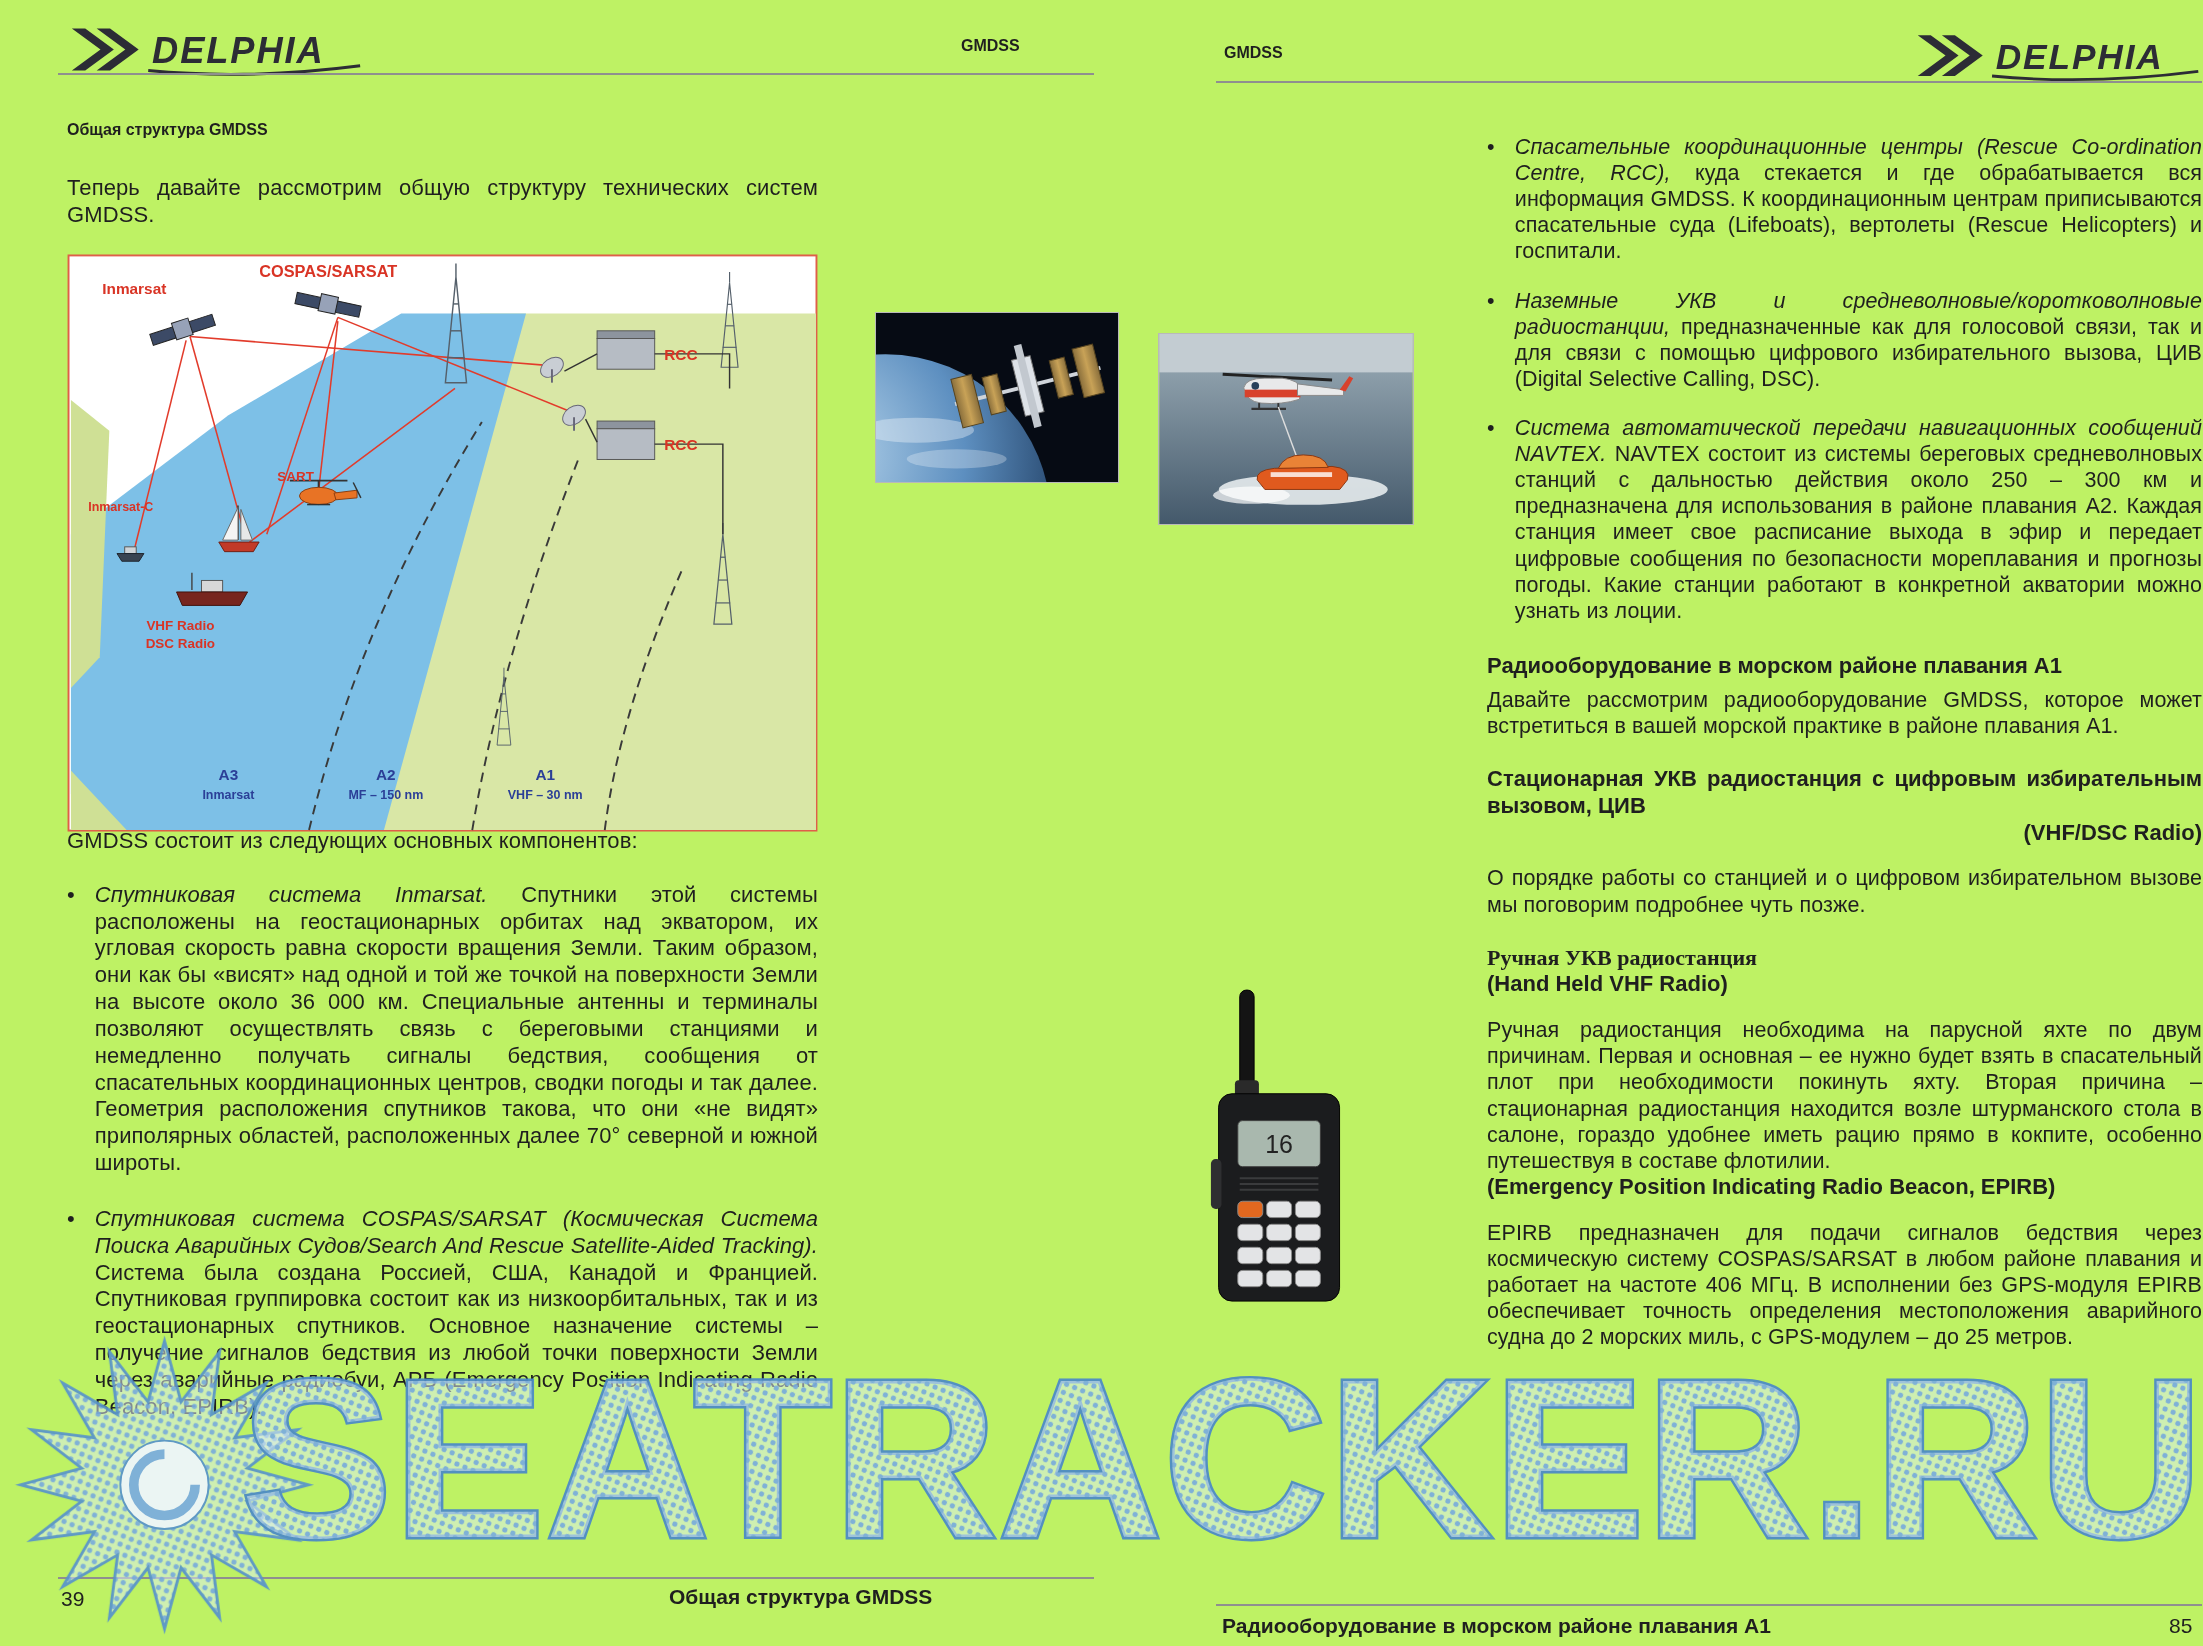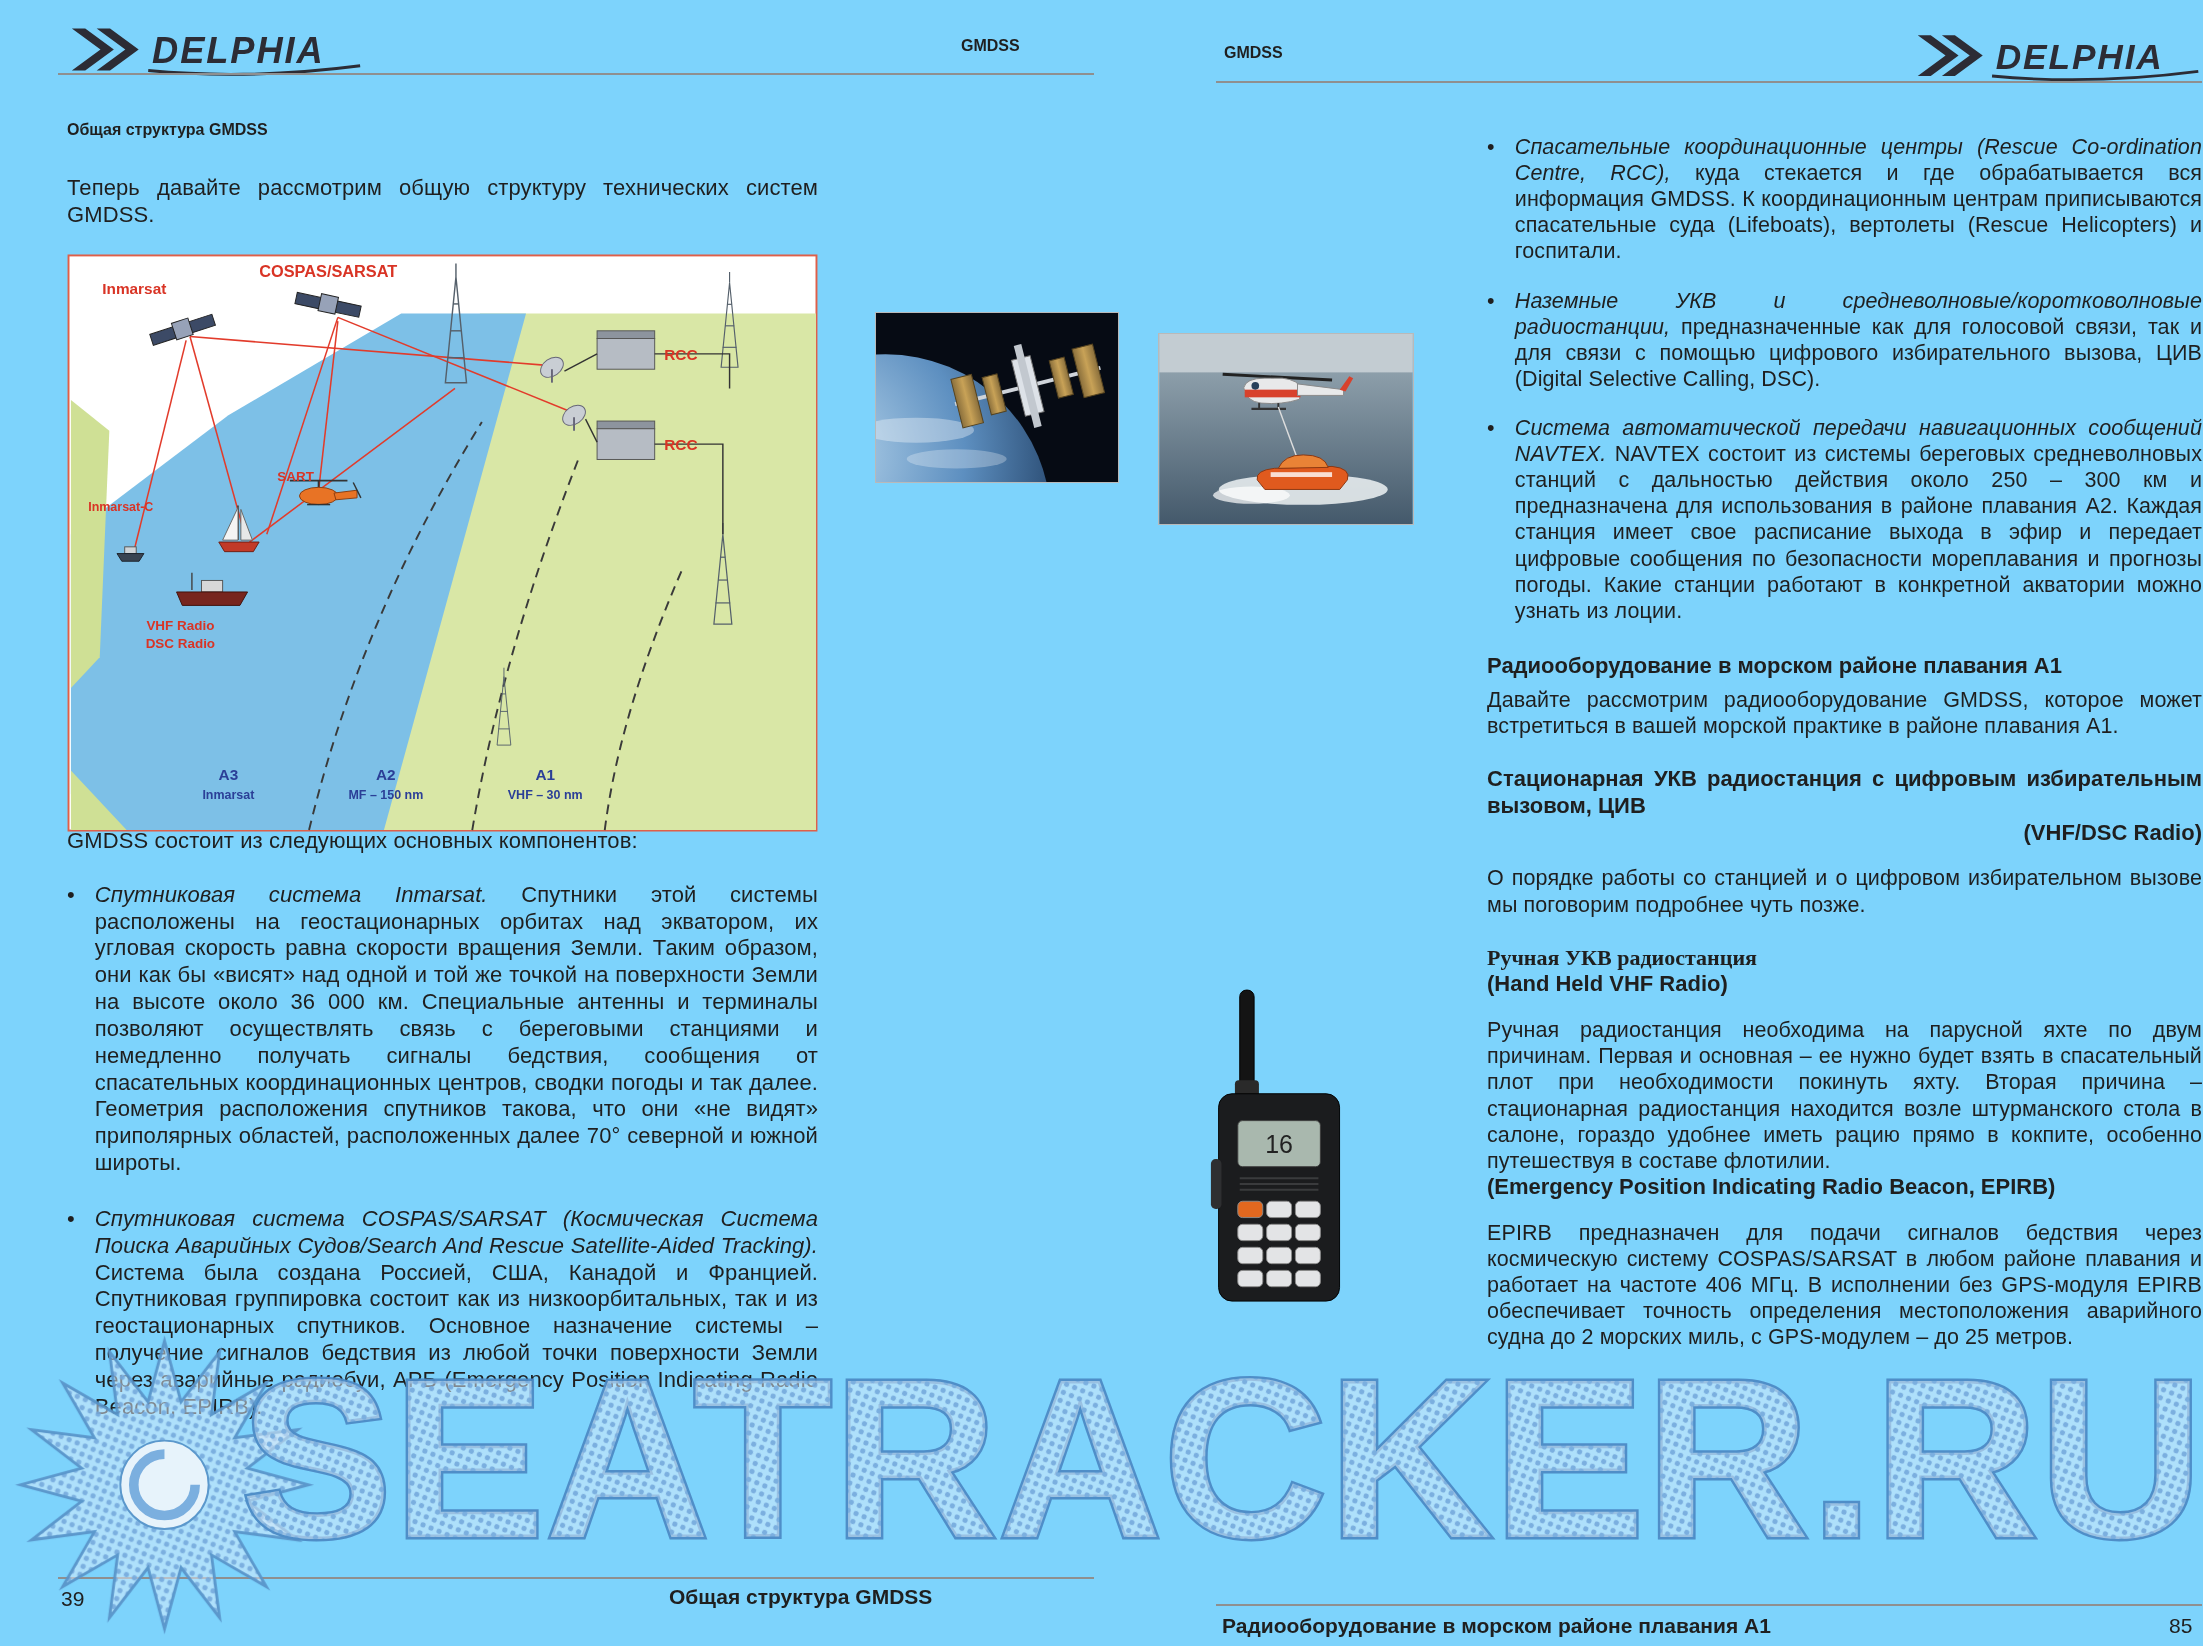--- a/index.html
+++ b/index.html
@@ -1,19 +1,19 @@
 <!DOCTYPE html>
 <html><head>
 <meta charset="utf-8">
 <style>
   * { margin:0; padding:0; box-sizing:border-box; }
   html,body { background:#9a9a9a; }
   .spread {
     position:relative; width:2204px; height:1647px;
-    background:#7dd3fc; overflow:hidden;
+    background:#bef264; overflow:hidden;
     font-family:"Liberation Sans", sans-serif; color:#1f1f1f;
   }
   .abs { position:absolute; }
   .rule { position:absolute; height:1.9px; background:#8f8f8f; }
   .h1 { font-weight:bold; font-size:16px; }
   .h2 { font-weight:bold; font-size:22px; line-height:1.22; text-align:justify; }
   .body-l { font-size:22px; line-height:1.22; text-align:justify; letter-spacing:0.1px; }
   .col-r { font-size:21.5px; line-height:1.215; }
   .col-r .para, .col-r .btxt { text-align:justify; letter-spacing:0.1px; }
   .bullet { display:flex; gap:14.4px; }

